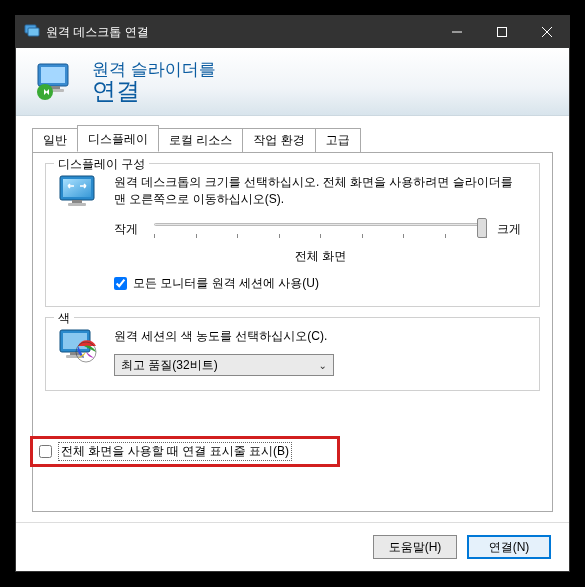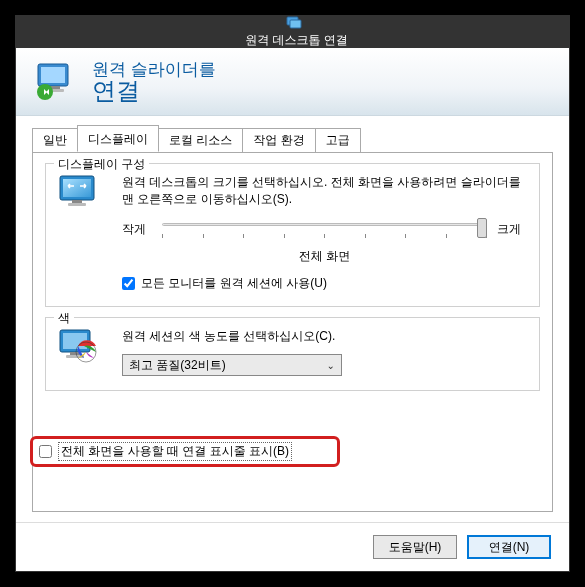--- a/index.html
+++ b/index.html
@@ -19,21 +19,20 @@
   display: flex;
   flex-direction: column;
 }
 .titlebar {
   background: #333333;
   height: 32px;
   display: flex;
   align-items: center;
   color: #fff;
   padding-left: 8px;
-  flex-direction: column;
 }
 .titlebar-icon {
   width: 16px;
   height: 16px;
   margin-right: 6px;
   display: flex;
   align-items: center;
   justify-content: center;
 }
 .titlebar-title { flex: 1; font-size: 12px; }
@@ -100,21 +99,21 @@
 .fieldset-legend {
   position: absolute;
   top: -8px;
   left: 8px;
   background: #fff;
   padding: 0 4px;
   font-size: 12px;
 }
 .fieldset-body {
   display: flex;
-  gap: 24px;
+  gap: 16px;
 }
 .fieldset-icon { width: 40px; flex-shrink: 0; }
 .fieldset-content { flex: 1; }
 .desc { font-size: 12px; line-height: 1.4; margin-bottom: 10px; }
 .slider-row {
   display: flex;
   align-items: center;
   gap: 10px;
   margin-bottom: 6px;
 }
@@ -358,21 +357,21 @@
           <div class="fieldset-content">
             <div class="desc">원격 세션의 색 농도를 선택하십시오(C).</div>
             <div class="combo">
               <span>최고 품질(32비트)</span>
               <span class="combo-arrow">⌄</span>
             </div>
           </div>
         </div>
       </div>
 
-      <div class="highlight-box" style="bottom:44px;border-radius:6px;">
+      <div class="highlight-box" style="bottom:44px;">
         <div class="highlight-inner">
           <input type="checkbox" style="">
           <span class="dotted">전체 화면을 사용할 때 연결 표시줄 표시(B)</span>
         </div>
       </div>
 
     </div>
   </div>
 
   <div class="footer">

